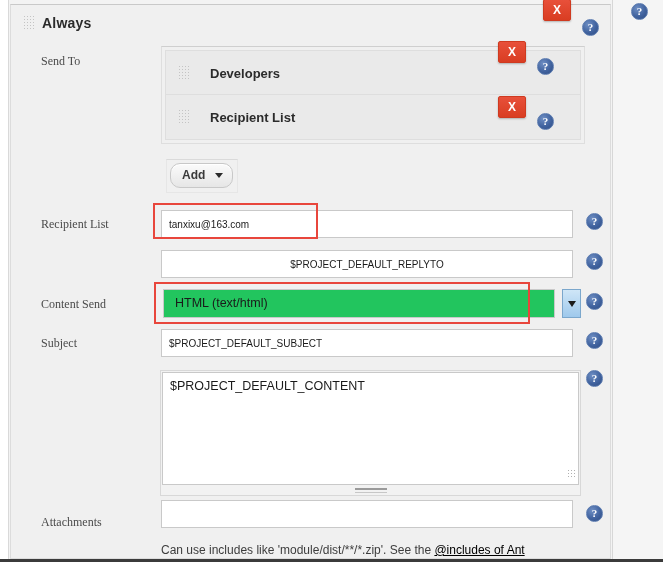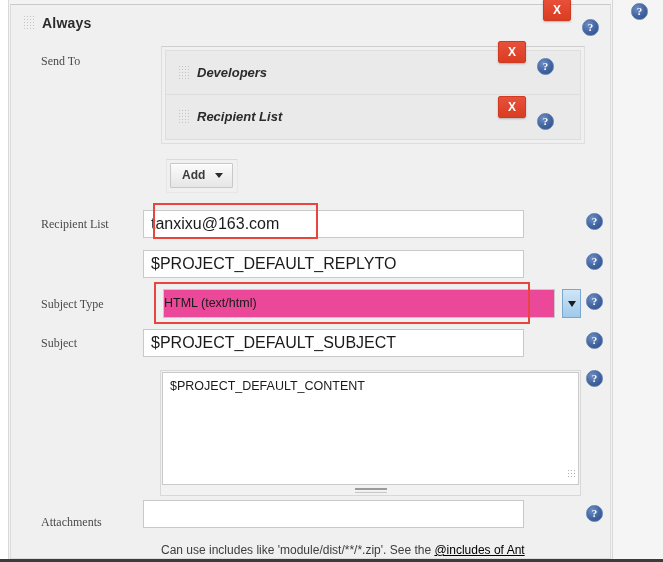--- a/index.html
+++ b/index.html
@@ -170,23 +170,22 @@
     background: #eaeaea;
     border: 1px solid #dedede;
     box-sizing: border-box;
   }
   .sendto-row + .sendto-row { border-top: none; }
   .sendto-row .row-inner {
     position: absolute;
     left: 12px;
     top: 14px;
     display: flex;
-    align-items: flex-start;
-    gap: 8px;
-    font-style: italic;
+    align-items: flex-end;
+    gap: 21px;
   }
   .sendto-row .row-title {
     font-size: 13px;
     font-weight: bold;
     color: #2b2b2b;
   }
 
   
   .add-btn-wrap {
     position: absolute;
@@ -198,63 +197,64 @@
     border-top-color: #dadada;
     box-sizing: border-box;
   }
   .add-btn {
     display: inline-flex;
     align-items: center;
     gap: 10px;
     padding: 4px 9px 5px 11px;
     background: linear-gradient(#fbfbfb, #e6e6e6);
     border: 1px solid #c8c8c8;
-    border-radius: 1px;
+    border-radius: 10px;
     font-size: 12px;
     font-weight: bold;
     color: #3a3a3a;
     cursor: pointer;
     box-shadow: inset 0 1px 0 #ffffff;
   }
   .caret {
     width: 0; height: 0;
     border-left: 4px solid transparent;
     border-right: 4px solid transparent;
     border-top: 5px solid #2b2b2b;
   }
 
   
   .tinput {
     position: absolute;
-    left: 132px;
-    width: 381px;
+    left: 150px;
+    width: 412px;
     height: 28px;
     background: #ffffff;
     border: 1px solid #c9c9c9;
     box-sizing: border-box;
     font-family: "Liberation Sans", sans-serif;
-    font-size: 16px;
+    font-size: 10px;
     color: #1a1a1a;
     padding: 0 7px;
     outline: none;
   }
 
   
   .select-box {
     position: absolute;
     left: 152px;
     top: 284px;
     width: 392px;
     height: 29px;
-    background: #ec4899;
+    background: #22c55e;
     border: 1px solid #c9c9c9;
     box-sizing: border-box;
     font-size: 12.5px;
     color: #1a1a1a;
     line-height: 27px;
+    padding-left: 11px;
     cursor: pointer;
   }
   .select-arrow {
     position: absolute;
     left: 551px;
     top: 284px;
     width: 19px;
     height: 29px;
     background: linear-gradient(#cfe6f7, #9fc9ec);
     border: 1px solid #7ba7cc;
@@ -389,24 +389,24 @@
         <span>Add</span>
         <span class="caret"></span>
       </div>
     </div>
 
     <div class="flabel" style="top:212px;">Recipient List</div>
     <input class="tinput" style="top: 205px;" type="text" value="tanxixu@163.com">
     <div class="hl" style="left:142px; top:198px; width:165px; height:36px;"></div>
     <div class="help-icon" style="left:575px; top:208px;"></div>
 
-    <input class="tinput" style="top: 245px;" type="text" value="$PROJECT_DEFAULT_REPLYTO">
+    <input class="tinput" style="top: 245px; text-align: center;" type="text" value="$PROJECT_DEFAULT_REPLYTO">
     <div class="help-icon" style="left:575px; top:248px;"></div>
 
-    <div class="flabel" style="top:292px;">Subject Type</div>
+    <div class="flabel" style="top:292px;">Content Send</div>
     <div class="select-box">HTML (text/html)</div>
     <div class="select-arrow">
       <span class="caret"></span>
     </div>
     <div class="hl" style="left:143px; top:277px; width:376px; height:42px;"></div>
     <div class="help-icon" style="left:575px; top:288px;"></div>
 
     <div class="flabel" style="top:331px;">Subject</div>
     <input class="tinput" style="top: 324px;" type="text" value="$PROJECT_DEFAULT_SUBJECT">
     <div class="help-icon" style="left:575px; top:327px;"></div>

